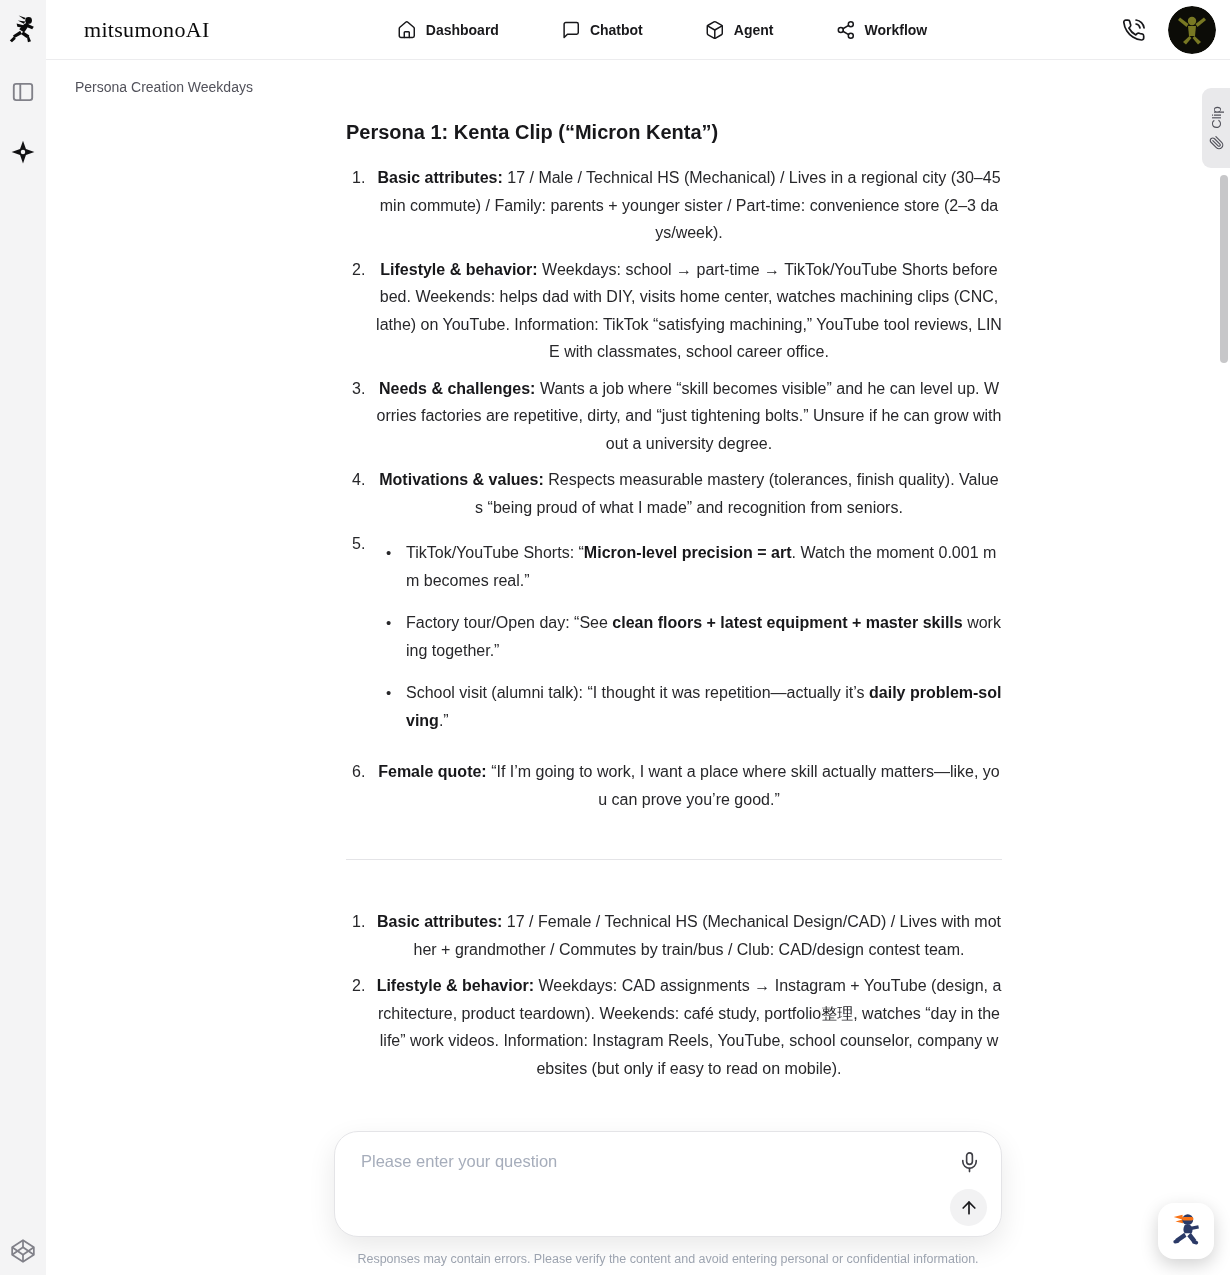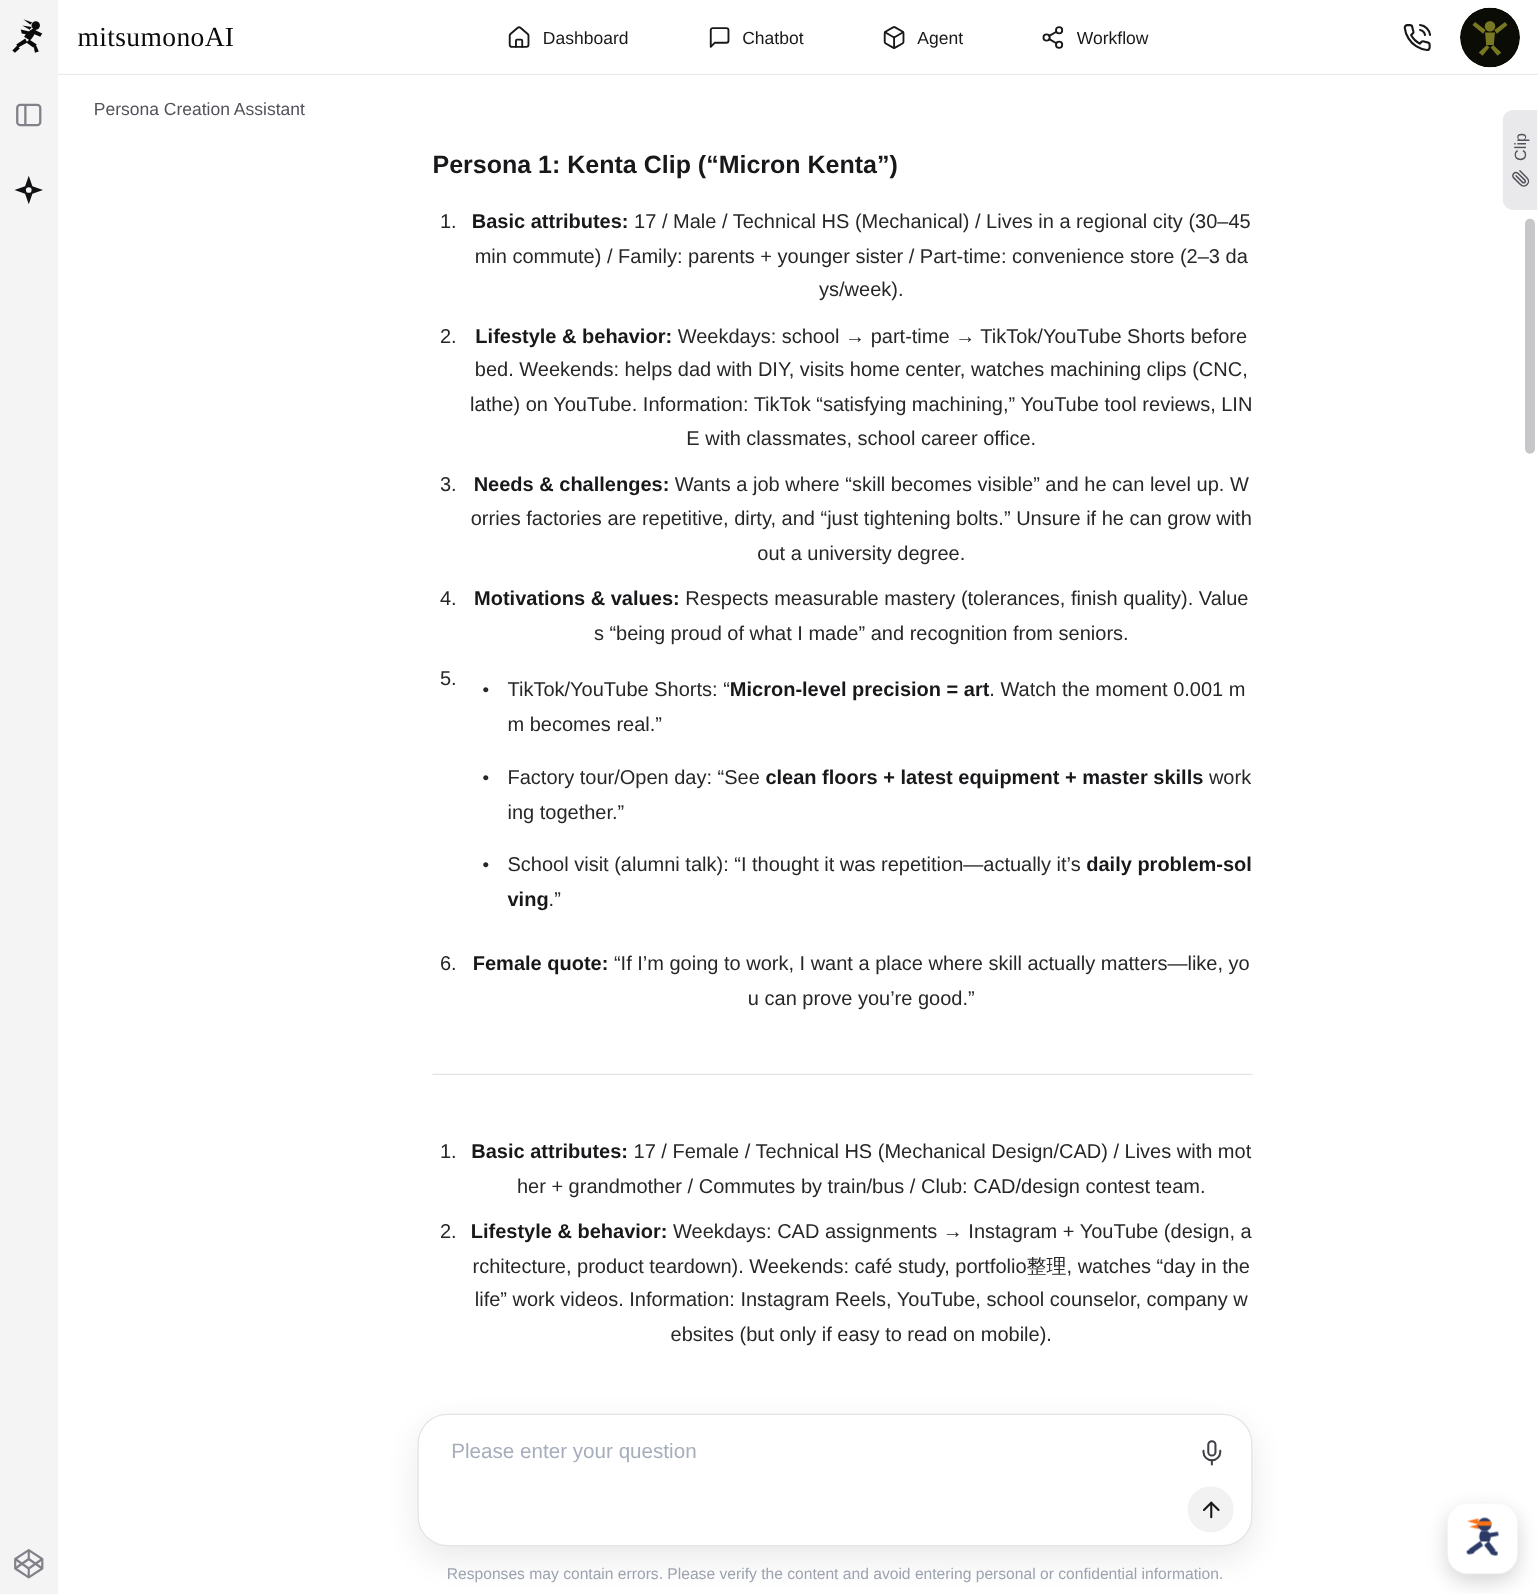--- a/index.html
+++ b/index.html
@@ -20,23 +20,23 @@
   .rail-btn { width:28px; height:28px; display:flex; align-items:center; justify-content:center; cursor:pointer; }
   .rail-bottom { margin-top:auto; margin-bottom:10px; }
 
   
   .header {
     position:fixed; left:46px; right:0; top:0; height:60px; background:#fff;
     border-bottom:1px solid #ececee; display:flex; align-items:center; z-index:30;
   }
   .brand {
     font-family:"Liberation Serif", serif; font-size:22px; color:#0a0a0a;
-    margin-left:16px; letter-spacing:0.3px; white-space:nowrap;
-  }
-  .nav { position:absolute; left:calc(50% + 24px); transform:translateX(-50%); display:flex; gap:62px; }
+    margin-left:38px; letter-spacing:0.3px; white-space:nowrap;
+  }
+  .nav { position:absolute; left:calc(50% + 24px); transform:translateX(-50%); display:flex; gap:62px;font-weight:bold; }
   .nav-item { display:flex; align-items:center; gap:9px; font-size:14px; color:#18181b; cursor:pointer; white-space:nowrap; }
   .header-right { margin-left:auto; margin-right:14px; display:flex; align-items:center; gap:22px; }
   .avatar { width:48px; height:48px; border-radius:50%; overflow:hidden; cursor:pointer; }
 
   
   .breadcrumb { position:fixed; left:75px; top:79px; font-size:14px; color:#52525b; z-index:5; }
 
   
   .content { position:absolute; left:46px; top:60px; right:0; bottom:0; overflow:hidden; }
   .column { width:668px; margin-left:288px; padding:58px 0 0 12px; }
@@ -201,21 +201,21 @@
           <path d="M27.5 18 L36 11.5 L38 14 L29.5 21 Z"></path>
           <path d="M20 20 H28 L27 30 H21 Z"></path>
           <path d="M21.5 30 L15 36 L18 38.5 L23.5 32 Z"></path>
           <path d="M26.5 30 L33 36 L30 38.5 L24.5 32 Z"></path>
         </g>
       </svg>
     </div>
   </div>
 </div>
 
-<div class="breadcrumb">Persona Creation Assistant</div>
+<div class="breadcrumb">Persona Creation Weekdays</div>
 
 <div class="content">
   <div class="column" id="personas-root">
   <section class="persona">
     <h3 class="persona-title">Persona 1: Kenta Clip (“Micron Kenta”)</h3>
     <ol class="persona-items">
   <li class="persona-item">
     <span class="num">1.</span>
     <div class="item-content">
       <p class="item-text"><strong class="item-label">Basic attributes:</strong><span class="item-body"> 17 / Male / Technical HS (Mechanical) / Lives in a regional city (30–45 min commute) / Family: parents + younger sister / Part-time: convenience store (2–3 days/week).</span></p>

